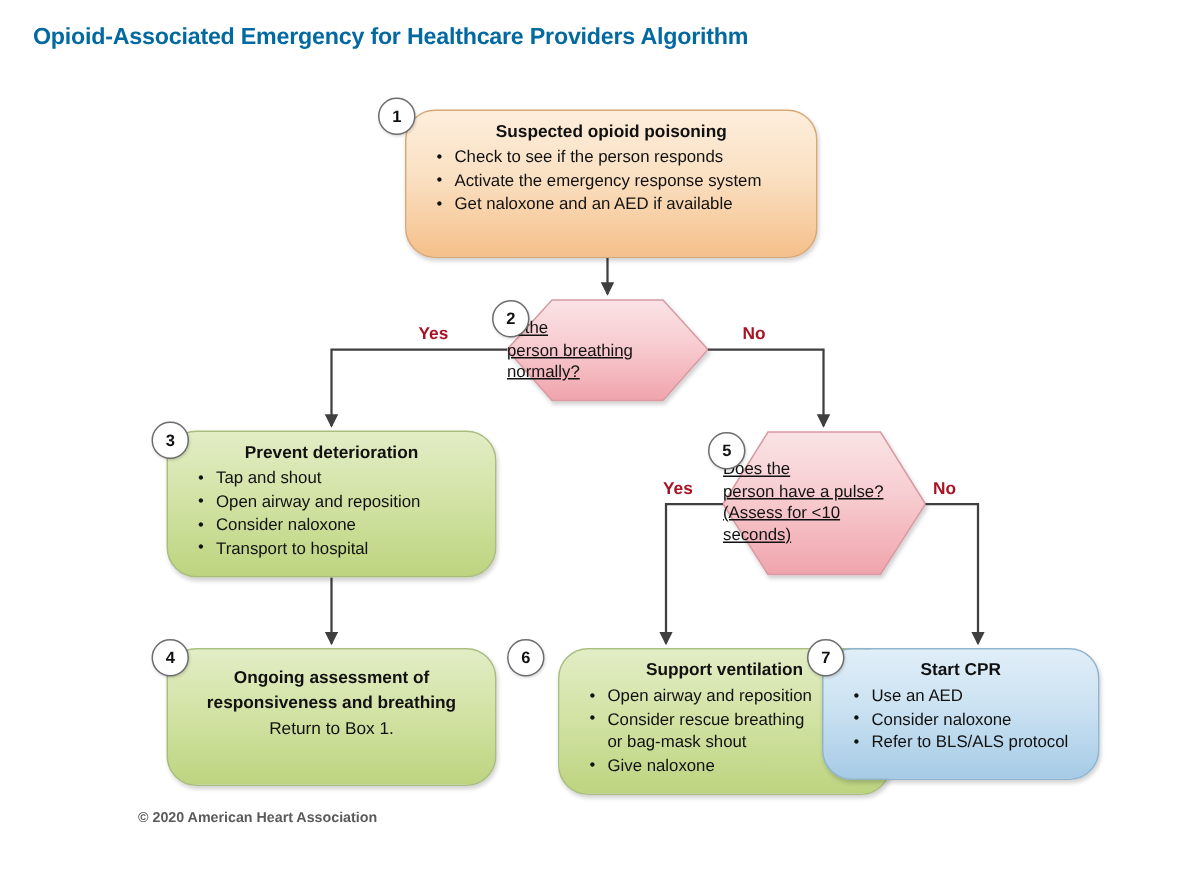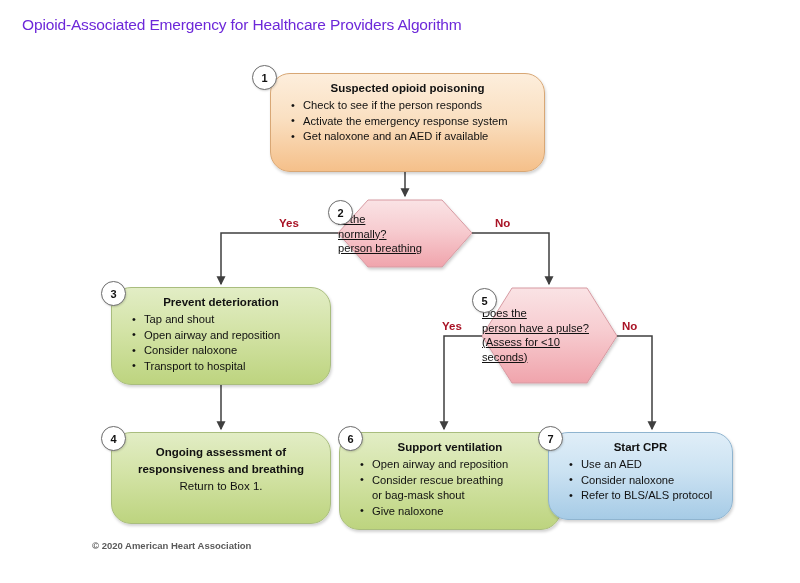--- a/index.html
+++ b/index.html
@@ -13,23 +13,23 @@
     font-family: "Liberation Sans", sans-serif;
     color: #1a1a1a;
     position: relative;
     overflow: hidden;
   }
   #page-title {
     position: absolute;
     left: 22px;
     top: 16px;
     font-size: 15.5px;
-    font-weight: normal;
+    font-weight: bold;
     letter-spacing: -0.15px;
-    color: #6d28d9;
+    color: #0369a1;
     white-space: nowrap;
   }
   #copyright {
     position: absolute;
     left: 92px;
     top: 540px;
     font-size: 9.5px;
     font-weight: bold;
     color: #5a5a5a;
   }
@@ -173,22 +173,22 @@
   <ul class="node-list">
     <li>Check to see if the person responds</li>
     <li>Activate the emergency response system</li>
     <li>Get naloxone and an AED if available</li>
   </ul>
 </div>
 <div class="num-badge" style="left:252px; top:65px;">1</div>
 
 <div class="hex-label" style="left:338px; top:212px; width:134px;">
   <div>Is the</div>
+  <div>person breathing</div>
   <div>normally?</div>
-  <div>person breathing</div>
 </div>
 <div class="num-badge" style="left:328px; top:200px;">2</div>
 
 <div class="branch-label" style="left:279px; top:217px;">Yes</div>
 <div class="branch-label" style="left:495px; top:217px;">No</div>
 
 <div class="node-box green" style="left:111px; top:287px; width:220px; height:98px;">
   <div class="node-title">Prevent deterioration</div>
   <ul class="node-list">
     <li>Tap and shout</li>
@@ -210,21 +210,21 @@
 <div class="branch-label" style="left:442px; top:320px;">Yes</div>
 <div class="branch-label" style="left:622px; top:320px;">No</div>
 
 <div class="node-box green" style="left:111px; top:432px; width:220px; height:92px; padding-top:12px;">
   <div class="node-title">Ongoing assessment of</div>
   <div class="node-title">responsiveness and breathing</div>
   <div class="node-sub">Return to Box 1.</div>
 </div>
 <div class="num-badge" style="left:101px; top:426px;">4</div>
 
-<div class="node-box green" style="left:339px; top:432px; width:222px; height:98px;">
+<div class="node-box green" style="left:372px; top:432px; width:222px; height:98px;">
   <div class="node-title">Support ventilation</div>
   <ul class="node-list">
     <li>Open airway and reposition</li>
     <li>Consider rescue breathing</li>
     <li class="no-bullet cont" style="padding-left: 12px; list-style: none;">or bag-mask shout</li>
     <li>Give naloxone</li>
   </ul>
 </div>
 <div class="num-badge" style="left:338px; top:426px;">6</div>
 

